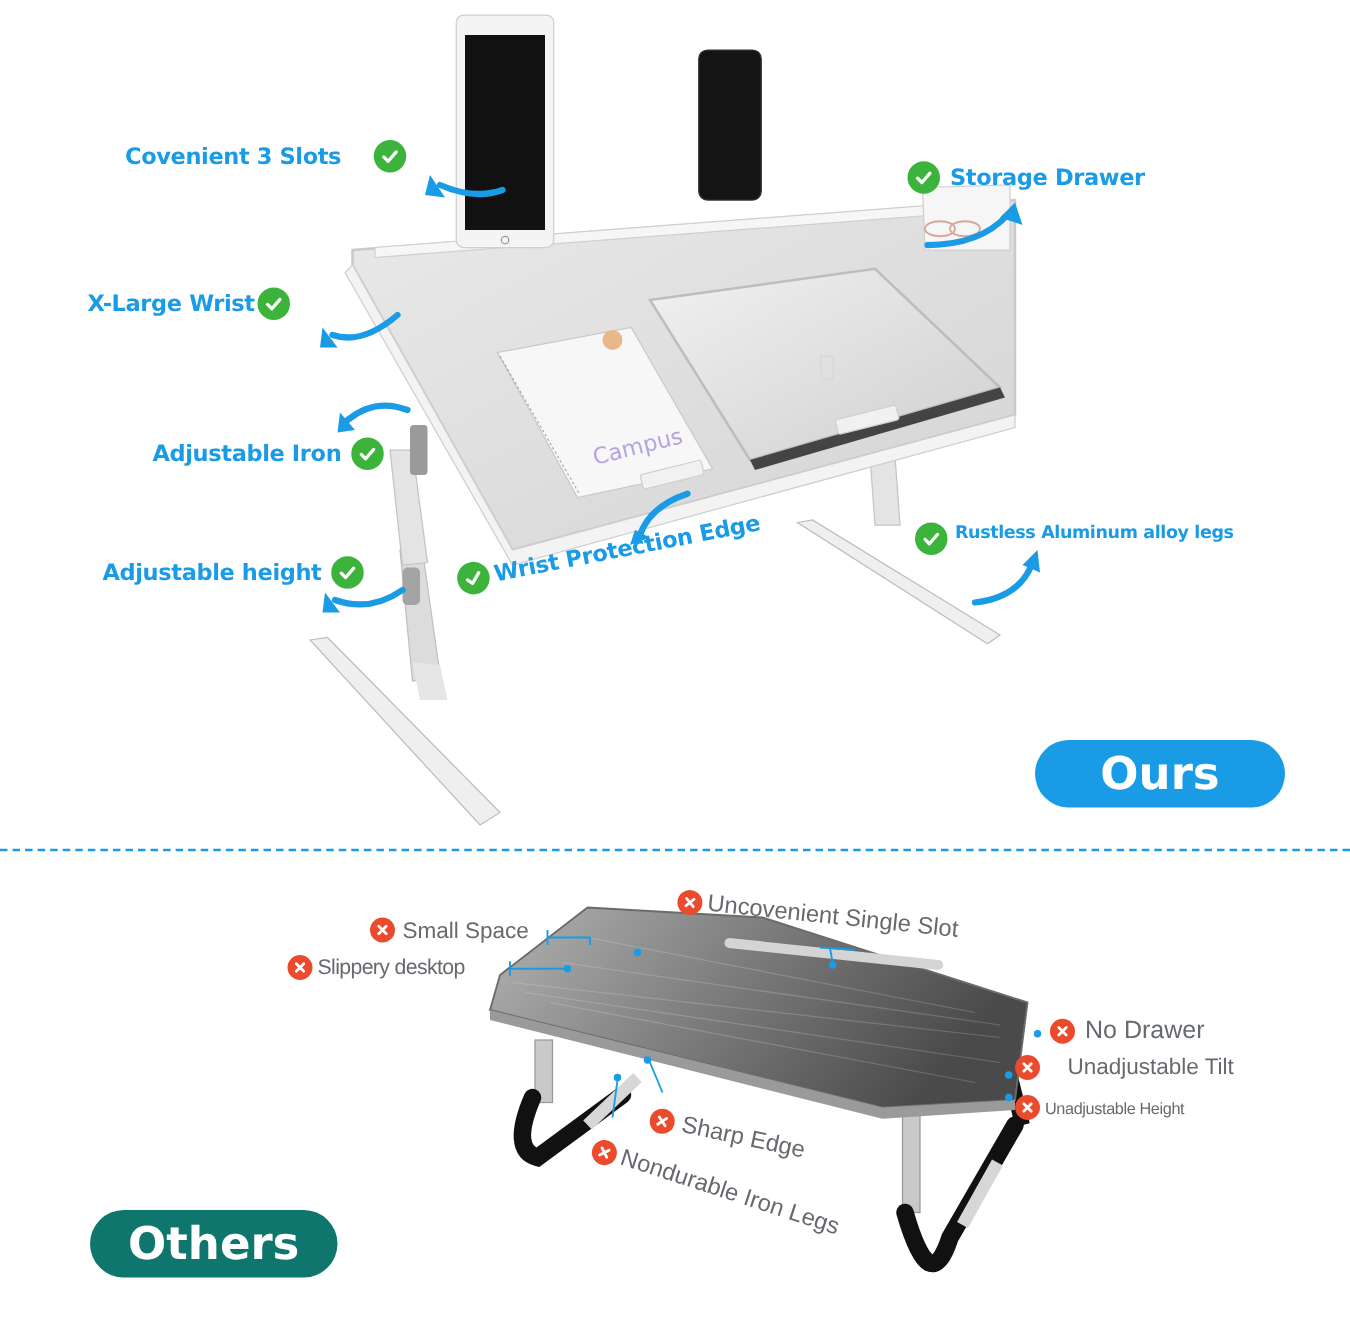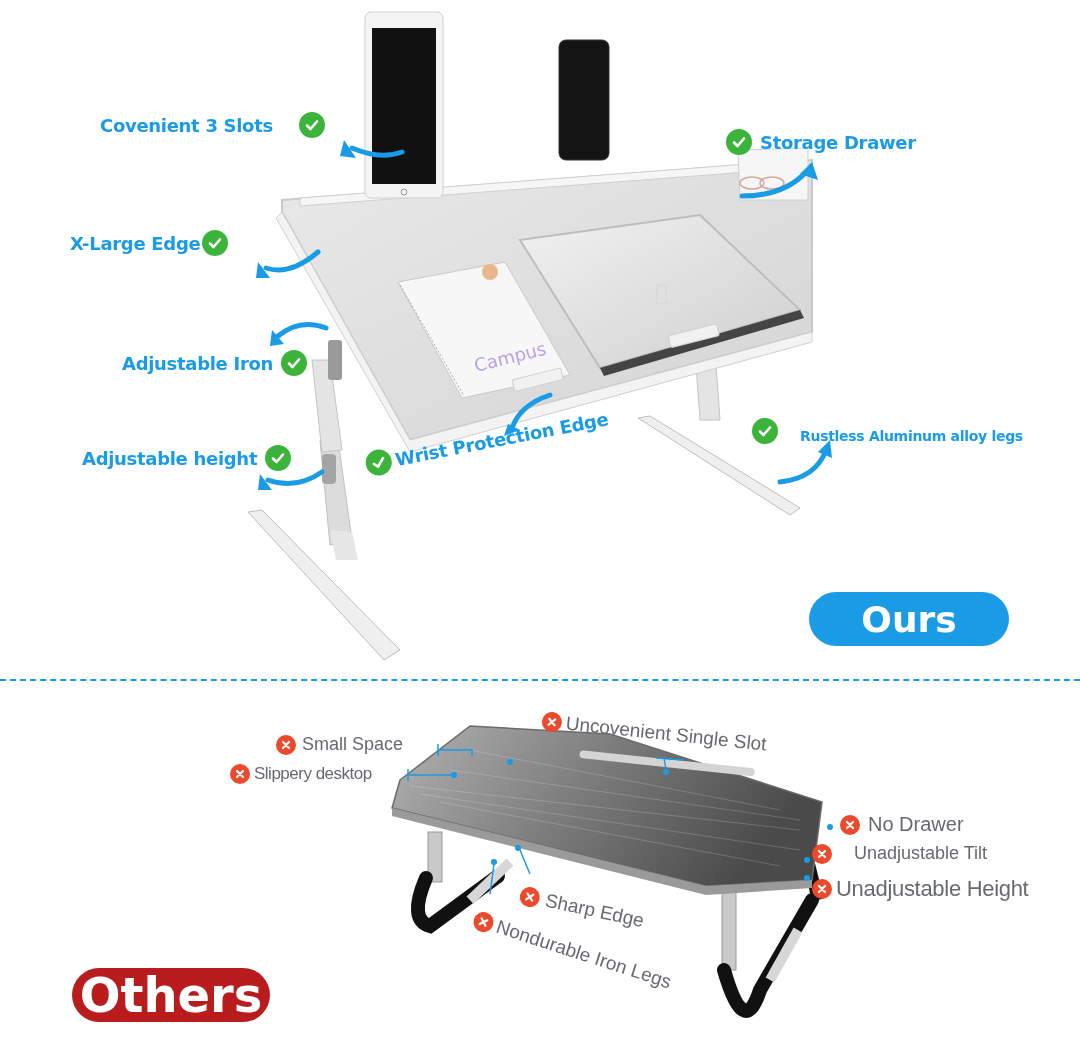--- a/index.html
+++ b/index.html
@@ -105,21 +105,21 @@
   <div class="abs" style="left:726px;top:129px;display:flex;align-items:center;gap:8px">
     <span class="check">
         <svg width="16" height="16" viewBox="0 0 16 16">
           <path d="M3 8.5 L6.5 12 L13 4.5" stroke="#fff" stroke-width="2.6" fill="none" stroke-linecap="round" stroke-linejoin="round"></path>
         </svg>
       </span>
     <span class="blue-label" style="font-size:18px">Storage Drawer</span>
   </div>
 
   <div class="abs" style="left:70px;top:230px;display:flex;align-items:center;gap:2px">
-    <span class="blue-label" style="font-size:18px">X-Large Edge</span>
+    <span class="blue-label" style="font-size:18px">X-Large Wrist</span>
     <span class="check">
         <svg width="16" height="16" viewBox="0 0 16 16">
           <path d="M3 8.5 L6.5 12 L13 4.5" stroke="#fff" stroke-width="2.6" fill="none" stroke-linecap="round" stroke-linejoin="round"></path>
         </svg>
       </span>
   </div>
 
   <div class="abs" style="left:122px;top:350px;display:flex;align-items:center;gap:8px">
     <span class="blue-label" style="font-size:18px">Adjustable Iron</span>
     <span class="check">
@@ -140,30 +140,30 @@
 
   <div class="abs" style="left:366px;top:452px;display:flex;align-items:center;gap:4px;transform:rotate(-11deg);transform-origin:left center">
     <span class="check">
         <svg width="16" height="16" viewBox="0 0 16 16">
           <path d="M3 8.5 L6.5 12 L13 4.5" stroke="#fff" stroke-width="2.6" fill="none" stroke-linecap="round" stroke-linejoin="round"></path>
         </svg>
       </span>
     <span class="blue-label" style="font-size:18px">Wrist Protection Edge</span>
   </div>
 
-  <div class="abs" style="left:752px;top:418px;display:flex;align-items:flex-end;gap:22px">
+  <div class="abs" style="left:732px;top:418px;display:flex;align-items:flex-start;gap:6px">
     <span class="check">
         <svg width="16" height="16" viewBox="0 0 16 16">
           <path d="M3 8.5 L6.5 12 L13 4.5" stroke="#fff" stroke-width="2.6" fill="none" stroke-linecap="round" stroke-linejoin="round"></path>
         </svg>
       </span>
     <span class="blue-label" style="font-size:14px">Rustless Aluminum alloy legs</span>
   </div>
 
-  <div class="abs pill" style="left:809px;top:592px;width:200px;height:54px;background:#1a9be6;font-size:36px">Ours</div>
+  <div class="abs pill" style="left:828px;top:592px;width:200px;height:54px;background:#1a9be6;font-size:36px">Ours</div>
 </div>
 
 <div class="abs divider"></div>
 
 <div>
 
   <svg class="abs" style="left:0;top:690px" width="1080" height="365">
     <defs>
       <linearGradient id="woodg" x1="0" y1="0" x2="1" y2="0.3">
         <stop offset="0" stop-color="#b3b3b3"></stop>
@@ -209,21 +209,21 @@
       <circle cx="454" cy="85" r="3"></circle>
       <circle cx="666" cy="82" r="3"></circle>
       <circle cx="830" cy="137" r="3"></circle>
       <circle cx="807" cy="170" r="3"></circle>
       <circle cx="807" cy="188" r="3"></circle>
       <circle cx="518" cy="158" r="3"></circle>
       <circle cx="494" cy="172" r="3"></circle>
     </g>
   </svg>
 
-  <div class="abs" style="left:276px;top:734px;display:flex;align-items:flex-end;gap:6px">
+  <div class="abs" style="left:296px;top:734px;display:flex;align-items:flex-start;gap:6px">
     <span class="xmark">
         <svg width="10" height="10" viewBox="0 0 10 10">
           <path d="M2 2 L8 8 M8 2 L2 8" stroke="#fff" stroke-width="2.2" stroke-linecap="round"></path>
         </svg>
       </span>
     <span class="grey-label" style="font-size:18px">Small Space</span>
   </div>
 
   <div class="abs" style="left:230px;top:764px;display:flex;gap:4px">
     <span class="xmark">
@@ -260,35 +260,35 @@
       </span>
     <span class="grey-label" style="font-size:18px">Unadjustable Tilt</span>
   </div>
 
   <div class="abs" style="left:812px;top:876px;display:flex;align-items:center;gap:4px">
     <span class="xmark">
         <svg width="10" height="10" viewBox="0 0 10 10">
           <path d="M2 2 L8 8 M8 2 L2 8" stroke="#fff" stroke-width="2.2" stroke-linecap="round"></path>
         </svg>
       </span>
-    <span class="grey-label" style="font-size:22px;letter-spacing:-0.3px">Unadjustable Height</span>
+    <span class="grey-label" style="font-size:13px;letter-spacing:-0.3px">Unadjustable Height</span>
   </div>
 
   <div class="abs" style="left:520px;top:884px;display:flex;align-items:center;gap:6px;transform:rotate(12deg);transform-origin:left center">
     <span class="xmark">
         <svg width="10" height="10" viewBox="0 0 10 10">
           <path d="M2 2 L8 8 M8 2 L2 8" stroke="#fff" stroke-width="2.2" stroke-linecap="round"></path>
         </svg>
       </span>
     <span class="grey-label" style="font-size:19px">Sharp Edge</span>
   </div>
 
   <div class="abs" style="left:474px;top:908px;display:flex;align-items:center;gap:4px;transform:rotate(18deg);transform-origin:left center">
     <span class="xmark">
         <svg width="10" height="10" viewBox="0 0 10 10">
           <path d="M2 2 L8 8 M8 2 L2 8" stroke="#fff" stroke-width="2.2" stroke-linecap="round"></path>
         </svg>
       </span>
     <span class="grey-label" style="font-size:19px">Nondurable Iron Legs</span>
   </div>
 
-  <div class="abs pill" style="left:72px;top:968px;width:198px;height:54px;background:#b91c1c;font-size:48px">Others</div>
+  <div class="abs pill" style="left:72px;top:968px;width:198px;height:54px;background:#0f766e;font-size:36px">Others</div>
 </div>
 
 </body></html>

